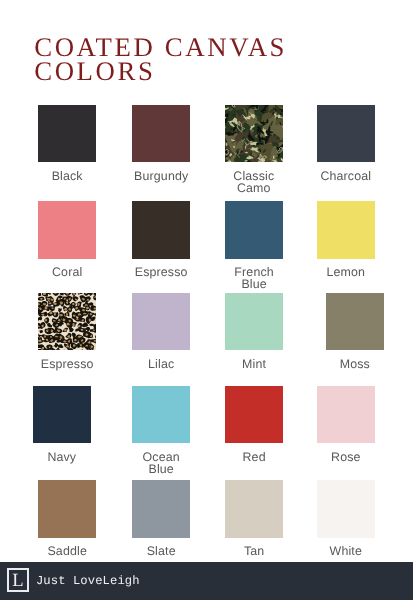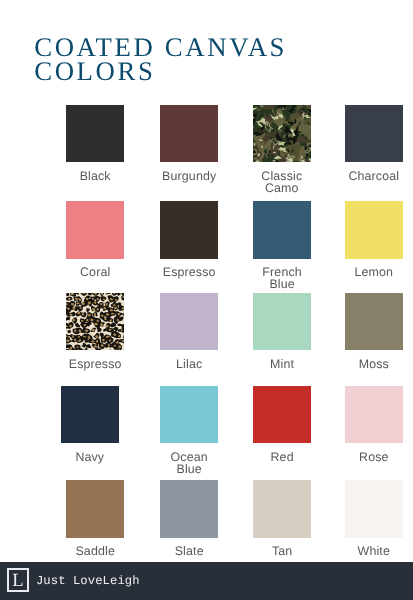--- a/index.html
+++ b/index.html
@@ -6,23 +6,23 @@
   html,body{margin:0;padding:0;}
   body{width:413px;height:600px;overflow:hidden;background:#ffffff;
        font-family:"Liberation Sans",sans-serif;
        -webkit-font-smoothing:antialiased;text-rendering:geometricPrecision;}
   .page{position:relative;width:413px;height:600px;background:#ffffff;overflow:hidden;}
   .footer,.logo-box,.logo-letter,.brand,.title,.label{will-change:opacity;}
 
   .title{position:absolute;left:34.2px;top:34.6px;margin:0;
          font-family:"Liberation Serif",serif;font-weight:400;
          font-size:26.8px;line-height:24.5px;letter-spacing:2.6px;
-         color:#0c4a6e;white-space:pre-line;}
+         color:#7f1d1d;white-space:pre-line;}
 
-  .cell{position:absolute;width:72px;margin-left:28px;}
+  .cell{position:absolute;width:72px;}
   .swatch{width:57.6px;height:57.6px;position:relative;overflow:hidden;}
   .swatch svg{display:block;width:57.6px;height:57.6px;}
   .label{position:absolute;left:-14px;width:85.6px;top:65px;
          font-family:"Liberation Sans",sans-serif;font-weight:400;
          font-size:12.4px;line-height:12.0px;color:#595959;
          text-align:center;white-space:pre-line;letter-spacing:0.15px;}
 
   .footer{position:absolute;left:0;top:562px;width:413px;height:38px;
           background:#282f39;}
   .logo-box{position:absolute;left:7px;top:568px;width:22px;height:23.5px;
@@ -120,21 +120,21 @@
       <div class="label">Espresso</div>
     </div>
     <div class="cell" style="left: 132.4px; top: 292.7px;">
       <div class="swatch" style="background: rgb(192, 179, 204);"></div>
       <div class="label">Lilac</div>
     </div>
     <div class="cell" style="left: 225.3px; top: 292.7px;">
       <div class="swatch" style="background: rgb(168, 216, 192);"></div>
       <div class="label">Mint</div>
     </div>
-    <div class="cell" style="left: 317px; top: 292.7px;">
+    <div class="cell" style="left: 326px; top: 292.7px;">
       <div class="swatch" style="background: rgb(135, 128, 105);"></div>
       <div class="label">Moss</div>
     </div>
     <div class="cell" style="left: 33px; top: 385.8px;">
       <div class="swatch" style="background: rgb(33, 47, 67);"></div>
       <div class="label">Navy</div>
     </div>
     <div class="cell" style="left: 132.4px; top: 385.8px;">
       <div class="swatch" style="background: rgb(121, 199, 212);"></div>
       <div class="label">Ocean

